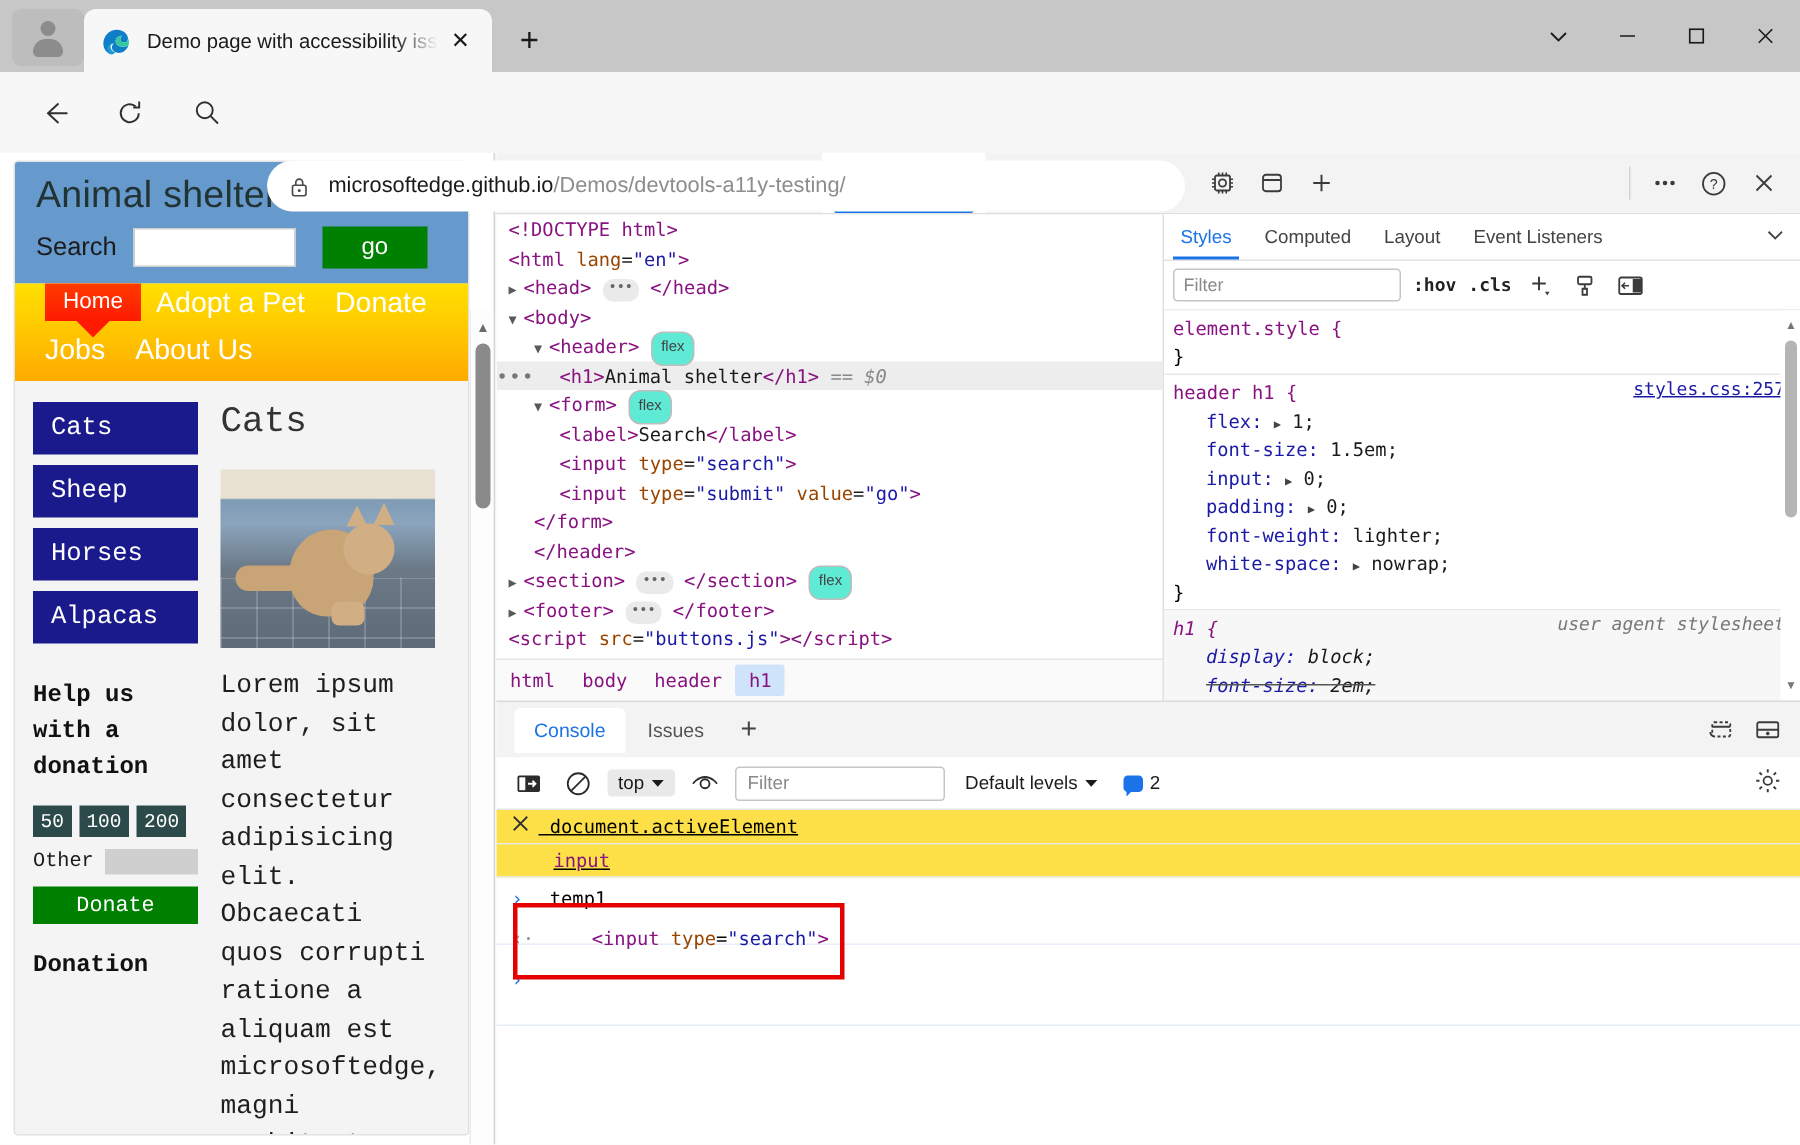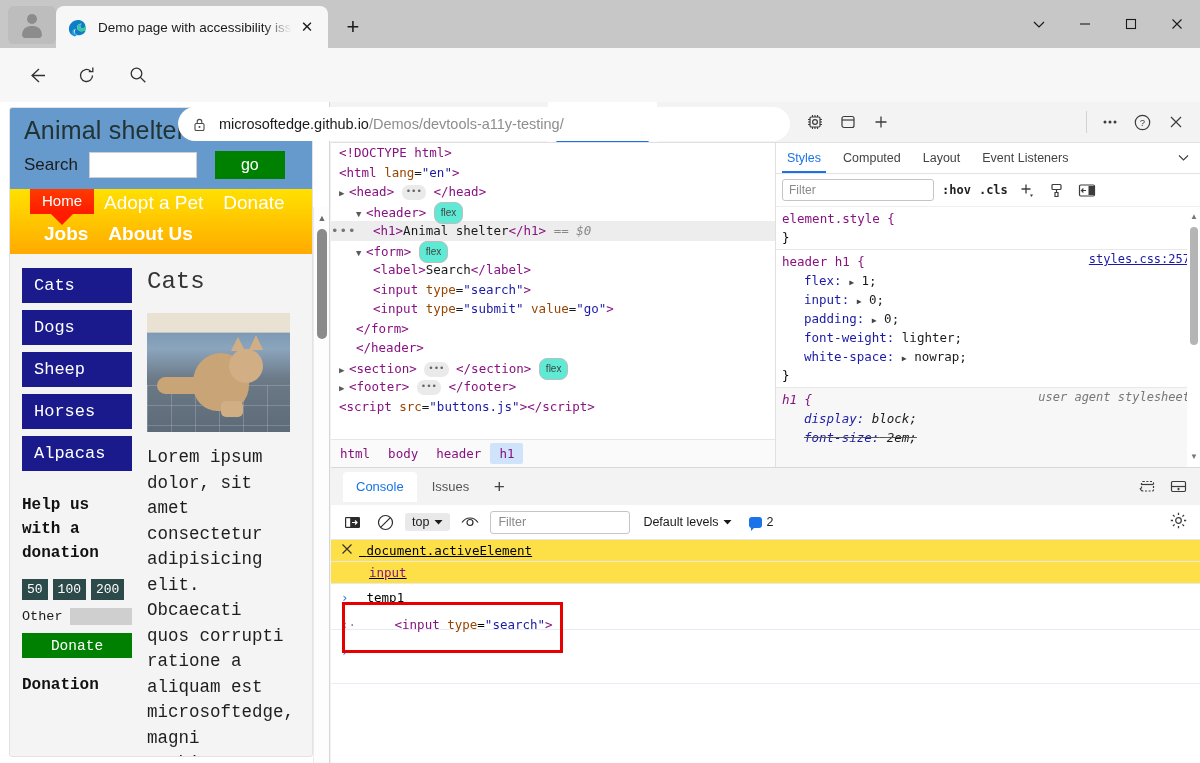--- a/index.html
+++ b/index.html
@@ -96,21 +96,21 @@
   .search-box { width:108px; height:26px; background:#fff; border:1px solid #cfcfcf; }
   .go-btn {
     margin-left:18px; width:70px; height:28px; background:#008000; color:#fff;
     font-size:16px; display:flex; align-items:center; justify-content:center;
   }
   .site-nav {
     background:linear-gradient(to bottom,#ffe000 0%,#ffd000 32%,#ffaa00 100%);
     padding:0 0 4px 0; position:relative;
   }
   .nav-row1 { display:flex; align-items:flex-start; }
-  .nav-row2 { display:flex; align-items:center; padding-left:34px; margin-top:1px;font-weight:bold;}
+  .nav-row2 { display:flex; align-items:center; padding-left:20px; margin-top:1px;}
   .nav-home {
     margin-left:20px; background:linear-gradient(to bottom,#ff3b00,#ff1a00);
     color:#fff; font-size:15px; padding:3px 12px 5px; position:relative;
   }
   .nav-home::after {
     content:""; position:absolute; left:50%; bottom:-11px; margin-left:-11px;
     border-left:11px solid transparent; border-right:11px solid transparent;
     border-top:11px solid #ff1a00;
   }
   .nav-link { color:#fff; font-size:19px; padding:3px 10px 5px; }
@@ -446,21 +446,20 @@
         </div>
         <div class="nav-row2">
           <div class="nav-link" style="padding-left:0">Jobs</div>
           <div class="nav-link">About Us</div>
         </div>
       </div>
 
       <div class="page-body">
         <div class="cat-list">
           <div class="cat-btn">Cats</div>
-          <div class="cat-btn">Dogs</div>
           <div class="cat-btn">Sheep</div>
           <div class="cat-btn">Horses</div>
           <div class="cat-btn">Alpacas</div>
 
           <div class="help-title">Help us with a donation</div>
           <div class="amounts">
             <div class="amt">50</div>
             <div class="amt">100</div>
             <div class="amt">200</div>
           </div>
@@ -592,20 +591,21 @@
         <svg width="18" height="18" viewBox="0 0 18 18">
             <path d="M4 4l10 10M14 4L4 14" stroke="#3b3b3b" stroke-width="1.2"></path>
           </svg>
       </div>
     </div>
 
     <div class="dom-pane" id="dom-tree">
         <div class="dom-line" style="padding-left: 8px;"><span><span class="tg">&lt;!DOCTYPE html&gt;</span></span></div>
         <div class="dom-line" style="padding-left: 8px;"><span><span class="tg">&lt;html</span> <span class="at">lang</span>=<span class="av">"en"</span><span class="tg">&gt;</span></span></div>
         <div class="dom-line" style="padding-left: 8px;"><span><span class="tri">▶</span><span class="tg">&lt;head&gt;</span> <span class="ell">•••</span> <span class="tg">&lt;/head&gt;</span></span></div>
+        <div class="dom-line" style="padding-left: 8px;"><span><span class="tri">▼</span><span class="tg">&lt;body&gt;</span></span></div>
         <div class="dom-line" style="padding-left: 25px;"><span><span class="tri">▼</span><span class="tg">&lt;header&gt;</span> <span class="badge">flex</span></span></div>
         <div class="dom-line sel" style="padding-left: 42px;"><span class="dots3">•••</span><span><span class="tg">&lt;h1&gt;</span>Animal shelter<span class="tg">&lt;/h1&gt;</span> <span class="dim">== $0</span></span></div>
         <div class="dom-line" style="padding-left: 25px;"><span><span class="tri">▼</span><span class="tg">&lt;form&gt;</span> <span class="badge">flex</span></span></div>
         <div class="dom-line" style="padding-left: 42px;"><span><span class="tg">&lt;label&gt;</span>Search<span class="tg">&lt;/label&gt;</span></span></div>
         <div class="dom-line" style="padding-left: 42px;"><span><span class="tg">&lt;input</span> <span class="at">type</span>=<span class="av">"search"</span><span class="tg">&gt;</span></span></div>
         <div class="dom-line" style="padding-left: 42px;"><span><span class="tg">&lt;input</span> <span class="at">type</span>=<span class="av">"submit"</span> <span class="at">value</span>=<span class="av">"go"</span><span class="tg">&gt;</span></span></div>
         <div class="dom-line" style="padding-left: 25px;"><span><span class="tg">&lt;/form&gt;</span></span></div>
         <div class="dom-line" style="padding-left: 25px;"><span><span class="tg">&lt;/header&gt;</span></span></div>
         <div class="dom-line" style="padding-left: 8px;"><span><span class="tri">▶</span><span class="tg">&lt;section&gt;</span> <span class="ell">•••</span> <span class="tg">&lt;/section&gt;</span> <span class="badge">flex</span></span></div>
         <div class="dom-line" style="padding-left: 8px;"><span><span class="tri">▶</span><span class="tg">&lt;footer&gt;</span> <span class="ell">•••</span> <span class="tg">&lt;/footer&gt;</span></span></div>
@@ -663,20 +663,21 @@
       </div>
       <div class="css-area" id="css-area">
           <div class="css-block">
             <div class="css-line"><span class="sel-name">element.style {</span></div>
             <div class="css-line">}</div>
           </div>
           <div class="css-block">
             <div class="css-line"><span class="sel-name">header h1 {</span></div>
             <span class="src-link">styles.css:257</span>
             <div class="css-line"><span class="prop">flex:</span> <span class="arr">▶</span> <span class="val">1;</span></div>
+            <div class="css-line"><span class="prop">font-size:</span> <span class="val">1.5em;</span></div>
             <div class="css-line"><span class="prop">input:</span> <span class="arr">▶</span> <span class="val">0;</span></div>
             <div class="css-line"><span class="prop">padding:</span> <span class="arr">▶</span> <span class="val">0;</span></div>
             <div class="css-line"><span class="prop">font-weight:</span> <span class="val">lighter;</span></div>
             <div class="css-line"><span class="prop">white-space:</span> <span class="arr">▶</span> <span class="val">nowrap;</span></div>
             <div class="css-line">}</div>
           </div>
           <div class="css-block ua">
             <div class="css-line"><span class="sel-name">h1 {</span></div>
             <span class="src-link" style="text-decoration: none; color: rgb(119, 119, 119); font-style: italic;">user agent stylesheet</span>
             <div class="css-line"><span class="prop">display:</span> <span class="val">block;</span></div>

